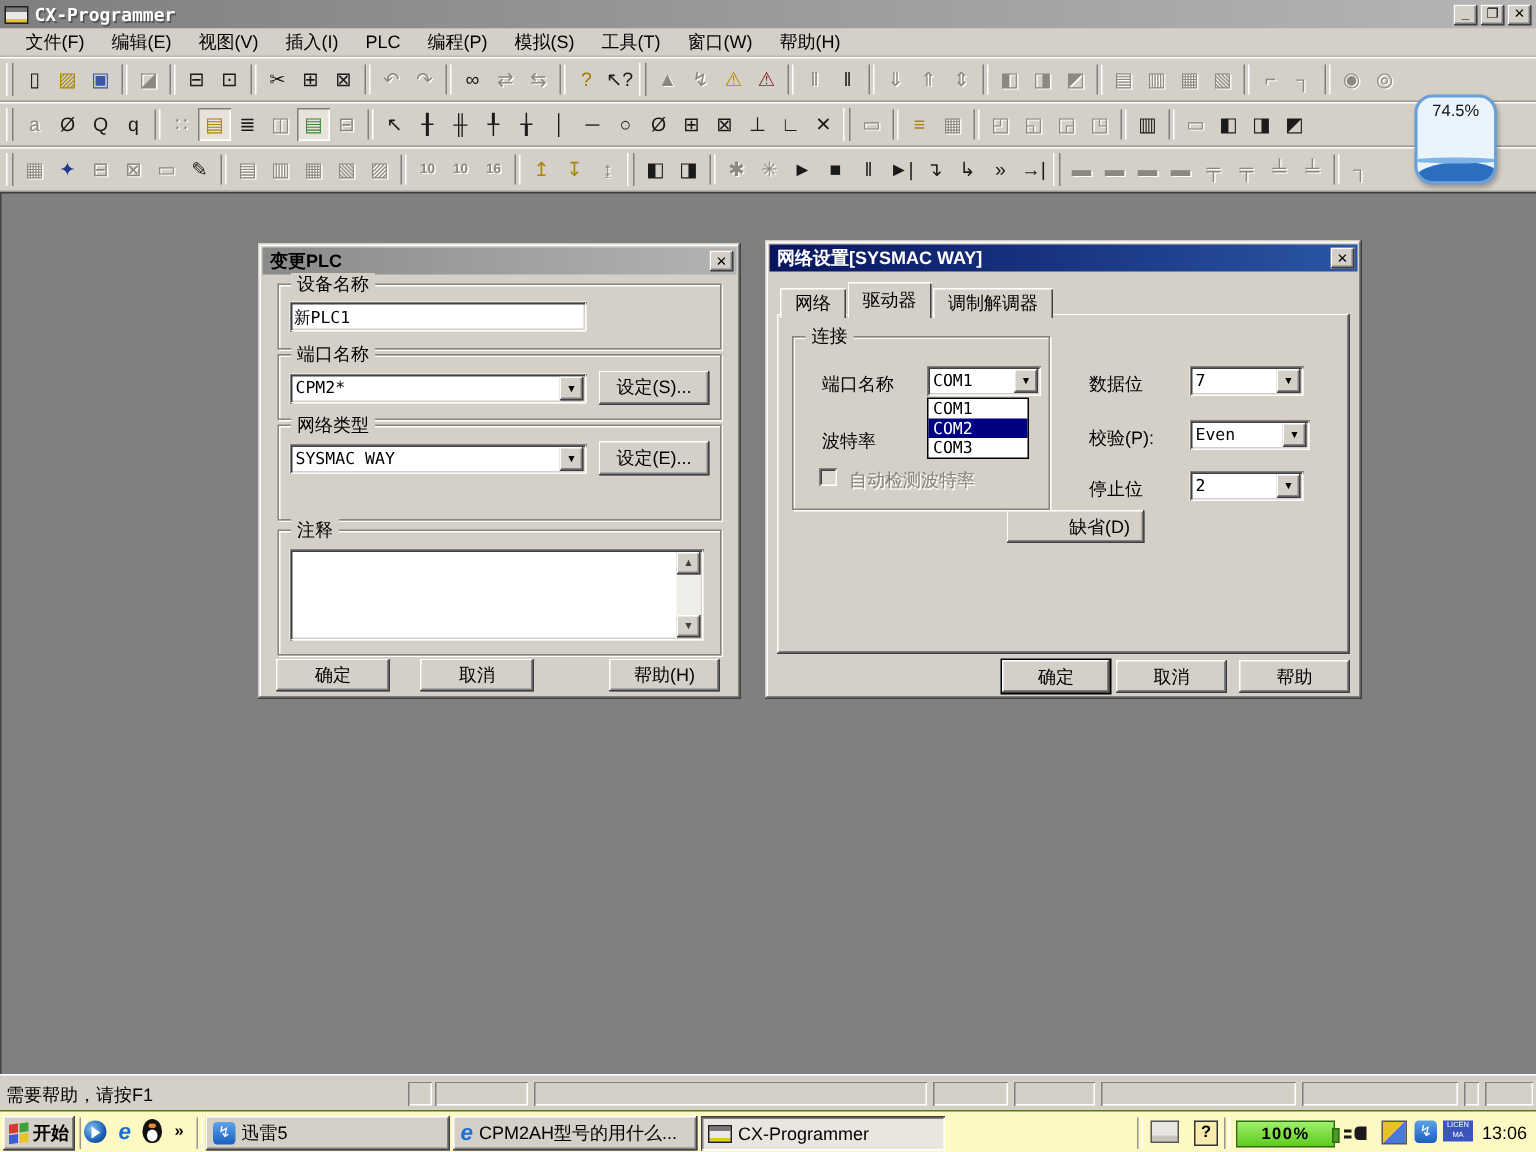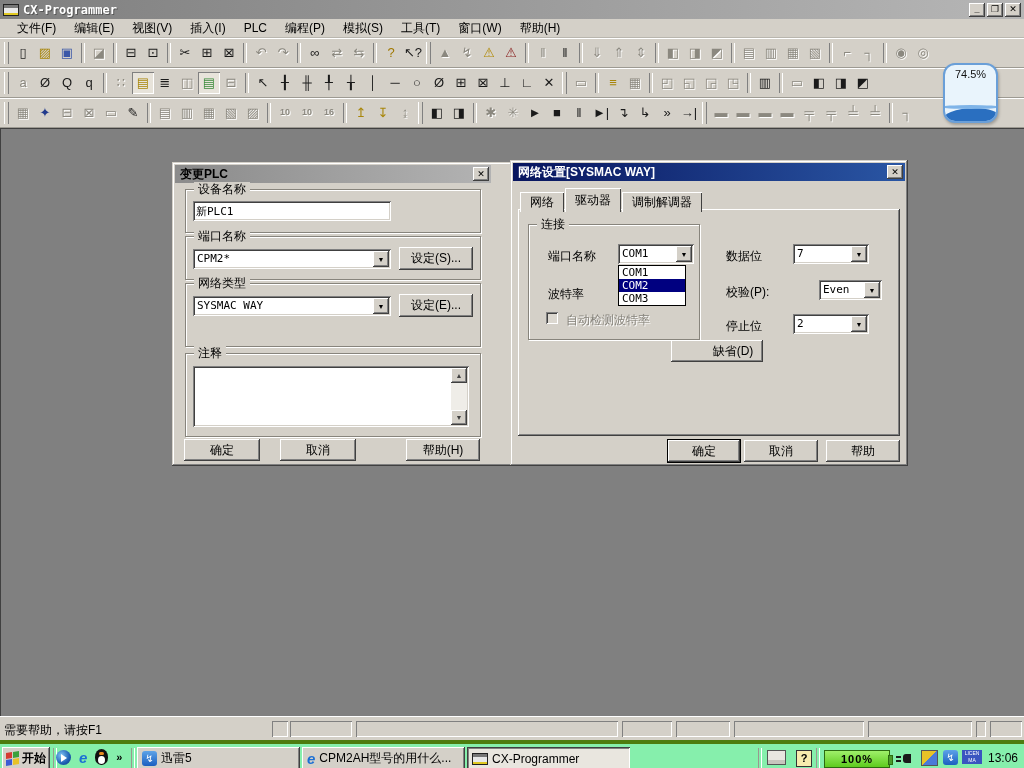--- a/index.html
+++ b/index.html
@@ -55,21 +55,21 @@
   .tabs{position:absolute;display:flex;align-items:flex-end;}
   .panel{position:absolute;background:#d4d0c8;box-shadow:inset -1px -1px 0 #404040,inset 1px 1px 0 #fff,inset -2px -2px 0 #808080,inset 2px 2px 0 #d4d0c8;z-index:1;}
   
   .vscroll{position:absolute;right:2px;top:2px;bottom:2px;width:16px;background:#efede8;display:flex;flex-direction:column;justify-content:space-between;}
   .sbtn{width:16px;height:15px;font-size:7px;display:flex;align-items:center;justify-content:center;color:#404040;}
   
   #statusbar{position:absolute;left:0;top:716px;width:1024px;height:24px;background:#d4d0c8;border-top:1px solid #fff;box-sizing:border-box;}
   #statusmsg{position:absolute;left:4px;top:5px;}
   .pane{position:absolute;top:4px;height:16px;box-shadow:inset 1px 1px 0 #808080,inset -1px -1px 0 #fff;}
   
-  #taskbar{position:absolute;left:0;top:740px;width:1024px;height:28px;background:#86efac;border-top:4px solid #4d7c0f;box-sizing:border-box;}
+  #taskbar{position:absolute;left:0;top:740px;width:1024px;height:28px;background:#fef9c3;border-top:1px solid #4d7c0f;box-sizing:border-box;}
   #startbtn{position:absolute;left:2px;top:3px;width:48px;height:23px;display:flex;align-items:center;justify-content:center;gap:3px;font-weight:bold;}
   .flag{display:grid;grid-template-columns:6px 6px;grid-template-rows:6px 6px;gap:1px;transform:skewY(-8deg);}
   .flag i{display:block;} .flag i:nth-child(1){background:#d43c32;} .flag i:nth-child(2){background:#3ca23c;}
   .flag i:nth-child(3){background:#3c5bd4;} .flag i:nth-child(4){background:#e8c227;}
   .tsep{position:absolute;top:4px;width:2px;height:21px;border-left:1px solid #9a978f;border-right:1px solid #fff;}
   .qlicons{position:absolute;left:56px;top:5px;display:flex;gap:8px;align-items:center;}
   .wmp{width:15px;height:15px;border-radius:50%;background:radial-gradient(circle at 35% 35%,#7fc3f2,#1d5fb4 60%,#123b77);position:relative;}
   .wmp::after{content:"";position:absolute;left:5px;top:4px;border-left:6px solid #fff;border-top:4px solid transparent;border-bottom:4px solid transparent;}
   .ie{color:#1b6fd4;font-weight:bold;font-style:italic;font-size:15px;line-height:1;}
   .qq{width:13px;height:16px;background:#111;border-radius:50% 50% 46% 46%;position:relative;}
@@ -493,21 +493,21 @@
       </span>
     </div>
 
   <div id="zoomwidget">
     <span id="zoomval">74.5%</span>
     <span id="zoomwave"></span>
   </div>
 
   <div id="client">
 
-    <div class="dlg" id="dlg1" style="left:172px;top:34px;width:322px;height:304px;padding-left:46px;">
+    <div class="dlg" id="dlg1" style="left:172px;top:34px;width:322px;height:304px;">
       <div class="dtitle inactive" style="width:316px;">
         <span>变更PLC</span>
         <span class="xbtn out">✕</span>
       </div>
 
       <div class="group" style="left:13px;top:27px;width:294px;height:42px;">
         <span class="glabel">设备名称</span>
       </div>
       <div class="field" style="left:21px;top:39px;width:198px;height:20px;">
         <input value="新PLC1" style="">
@@ -575,21 +575,21 @@
       <span class="lbl" style="left:38px;top:126px;z-index:2;">波特率</span>
       <span class="cbox" style="left:36px;top:152px;z-index:2;"></span>
       <span class="lbl dis" style="left:56px;top:152px;z-index:2;">自动检测波特率</span>
 
       <span class="lbl" style="left:216px;top:88px;z-index:2;">数据位</span>
       <div class="field combo" style="left:283px;top:84px;width:76px;height:20px;z-index:2;">
         <span class="cval">7</span>
         <span class="ddbtn out">▼</span>
       </div>
       <span class="lbl" style="left:216px;top:124px;z-index:2;">校验(P):</span>
-      <div class="field combo" style="left:283px;top:120px;width:63px;height:20px;z-index:2;margin-left:26px;">
+      <div class="field combo" style="left:283px;top:120px;width:80px;height:20px;z-index:2;">
         <span class="cval">Even</span>
         <span class="ddbtn out">▼</span>
       </div>
       <span class="lbl" style="left:216px;top:158px;z-index:2;">停止位</span>
       <div class="field combo" style="left:283px;top:154px;width:76px;height:20px;z-index:2;">
         <span class="cval">2</span>
         <span class="ddbtn out">▼</span>
       </div>
 
       <div class="btn out" style="left:161px;top:180px;width:60px;height:22px;z-index:2;padding-left:32px;">缺省(D)</div>

